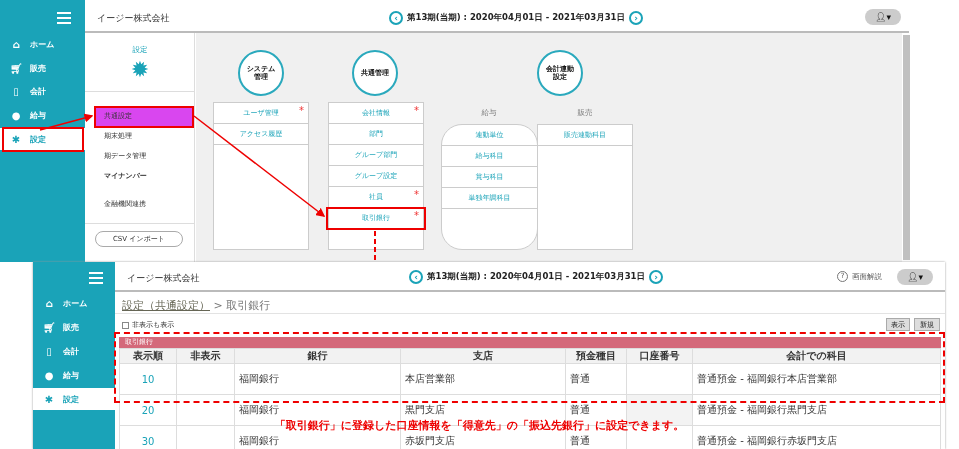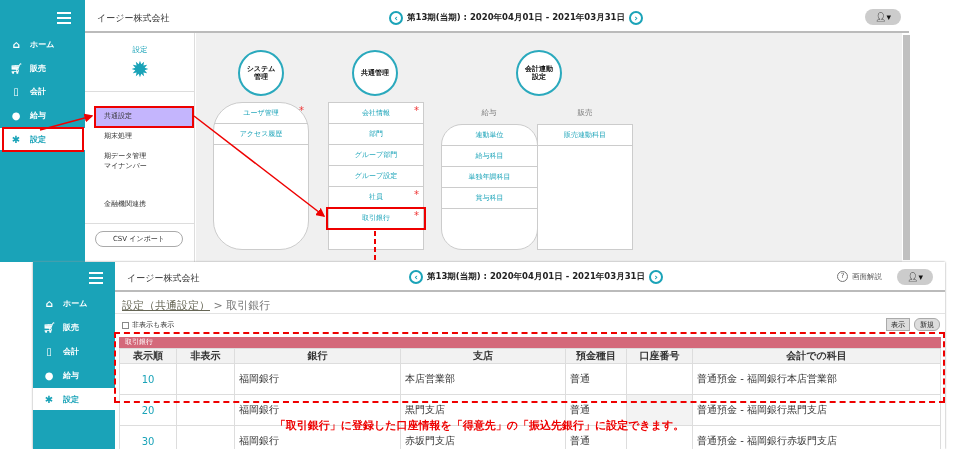--- a/index.html
+++ b/index.html
@@ -74,60 +74,60 @@
   </div>
 </div>
 
 <div class="abs" style="left:85px;top:33px;width:110px;height:229px;background:#fff;border-right:1px solid #ddd;">
   <div class="abs" style="left:0;width:110px;top:12px;text-align:center;font-size:7.5px;color:#1aa3b8;">設定</div>
   <div class="abs" style="left:0;width:110px;top:24px;text-align:center;font-size:22px;color:#1aa3b8;">✹</div>
   <div class="abs" style="left:0;top:58px;width:110px;border-top:1px solid #ddd;"></div>
   <div class="abs" style="left:0;top:190px;width:110px;border-top:1px solid #ddd;"></div>
   <div class="abs" style="left:10px;top:198px;width:88px;height:16px;border:1px solid #aaa;border-radius:8px;text-align:center;line-height:14px;font-size:7px;color:#333;">CSV インポート</div>
 </div>
-<div class="submenu-item" style="top:106px;background:#c4b5fd;">共通設定</div>
+<div class="submenu-item" style="top:106px;background:#d946ef;">共通設定</div>
 <div class="submenu-item" style="top:126px;">期末処理</div>
 <div class="submenu-item" style="top:146px;">期データ管理</div>
-<div class="submenu-item" style="top:156px;">マイナンバー</div>
+<div class="submenu-item" style="top:166px;font-weight:bold;">マイナンバー</div>
 <div class="submenu-item" style="top:186px;margin-top:8px;">金融機関連携</div>
 
 <div class="abs main-bg" style="left:196px;top:33px;width:706px;height:229px;"></div>
 <div class="abs" style="left:903px;top:35px;width:7px;height:225px;background:#c0c0c0;"></div>
 
 <div class="cat" style="left:238px;top:50px;">
     <div><span>システム</span><br><span>管理</span></div>
   </div>
 <div class="cat" style="left:352px;top:50px;">
     <span>共通管理</span>
   </div>
-<div class="cat" style="left:516px;top:50px;text-align:center;">
+<div class="cat" style="left:537px;top:50px;text-align:center;">
     <div><span>会計連動</span><br><span>設定</span></div>
   </div>
 
-<div class="box" style="left:213px;top:102px;width:96px;height:148px;border-radius:29px;">
+<div class="box" style="left:213px;top:102px;width:96px;height:148px;">
   <div class="cell"><span>ユーザ管理</span><span class="req">*</span></div>
   <div class="cell"><span>アクセス履歴</span></div>
 </div>
 
 <div class="box" style="left:328px;top:102px;width:96px;height:148px;">
   <div class="cell"><span>会社情報</span><span class="req">*</span></div>
   <div class="cell"><span>部門</span></div>
   <div class="cell"><span>グループ部門</span></div>
   <div class="cell"><span>グループ設定</span></div>
   <div class="cell"><span>社員</span><span class="req">*</span></div>
   <div class="cell"><span>取引銀行</span><span class="req">*</span></div>
 </div>
 
 <div class="abs" style="left:441px;top:108px;width:96px;text-align:center;font-size:7.5px;color:#777;">給与</div>
 <div class="abs" style="left:537px;top:108px;width:96px;text-align:center;font-size:7.5px;color:#777;">販売</div>
 <div class="box" style="left:441px;top:124px;width:97px;height:126px;border-radius:21px;">
   <div class="cell">連動単位</div>
   <div class="cell">給与科目</div>
+  <div class="cell">賞与科目</div>
   <div class="cell">単独年調科目</div>
-  <div class="cell">賞与科目</div>
 </div>
 <div class="box" style="left:537px;top:124px;width:96px;height:126px;">
   <div class="cell">販売連動科目</div>
 </div>
 
 <div class="redbox" style="left:2px;top:127px;width:82px;height:25px;"></div>
 <div class="redbox" style="left:94px;top:106px;width:100px;height:22px;"></div>
 <div class="redbox" style="left:326px;top:207px;width:100px;height:23px;"></div>
 
 <svg class="abs" style="left:0;top:0;" width="959" height="449">
@@ -192,21 +192,21 @@
   <span>&gt;</span>
   <span>取引銀行</span>
 </div>
 <div class="abs" style="left:115px;top:313px;width:830px;border-top:1px solid #e3e3e3;"></div>
 
 <div class="abs" style="left:122px;top:320px;font-size:7px;color:#333;display:flex;align-items:center;">
   <span style="width:7px;height:7px;border:1px solid #888;margin-right:3px;display:inline-block;"></span>
   <span>非表示も表示</span>
 </div>
 <div class="btn-sm" style="left:886px;top:318px;width:24px;">表示</div>
-<div class="btn-sm" style="left:914px;top:318px;width:26px;border-radius:6px;">新規</div>
+<div class="btn-sm" style="left:914px;top:318px;width:26px;">新規</div>
 
 <div class="abs" style="left:119px;top:337px;width:822px;">
   <div style="background:#d4697a;color:#fff;height:11px;line-height:11px;font-size:7px;padding-left:6px;">取引銀行</div>
   <table class="tbl">
     <colgroup>
         <col style="width:57px">
         <col style="width:58px">
         <col style="width:166px">
         <col style="width:165px">
         <col style="width:61px">

